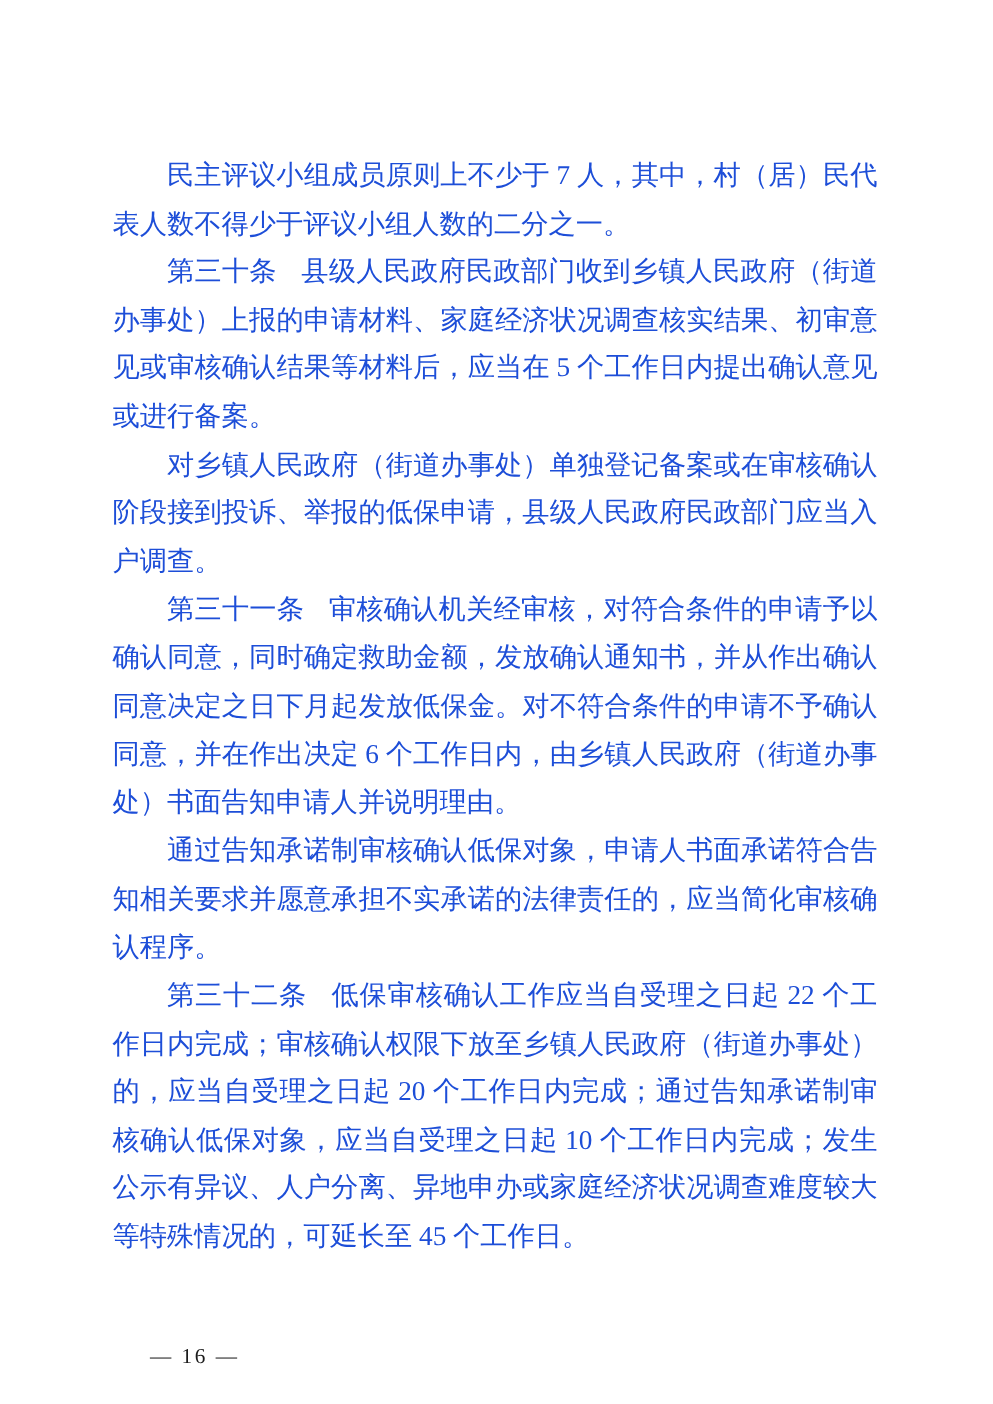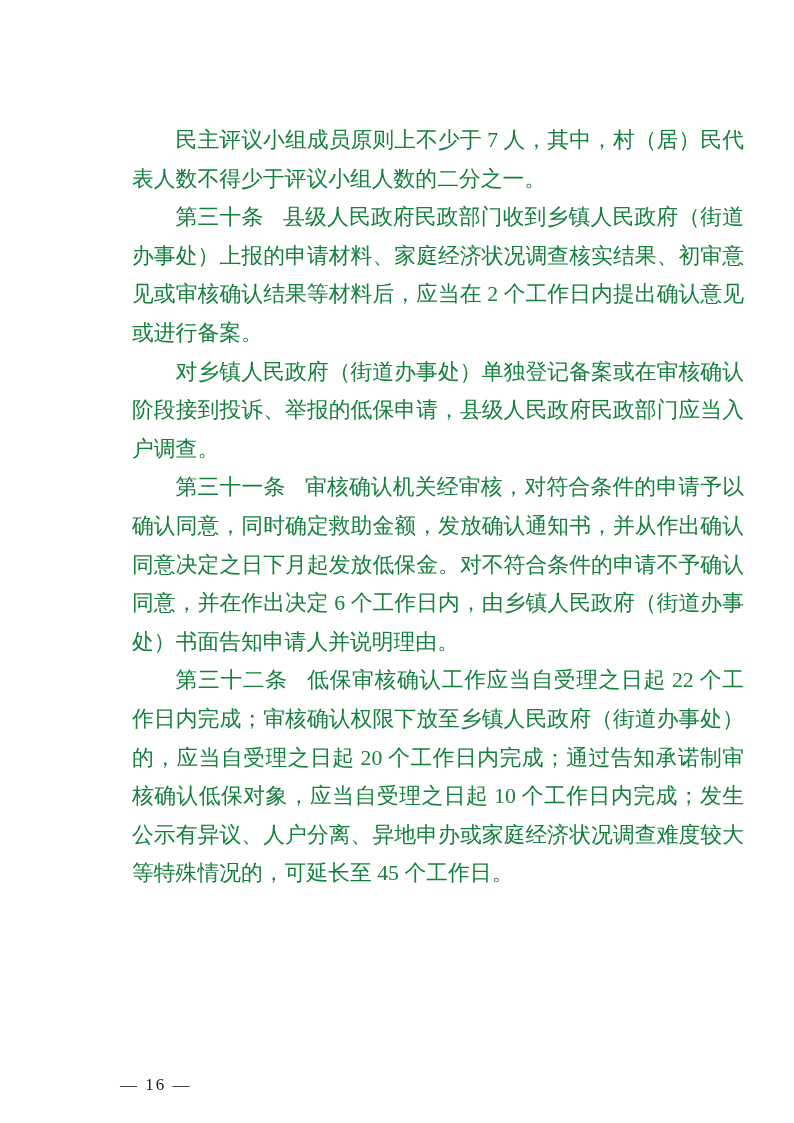--- a/index.html
+++ b/index.html
@@ -12,26 +12,25 @@
     width: 794px;
     height: 1123px;
     background: #ffffff;
     overflow: hidden;
   }
   .text-block {
     position: absolute;
     left: 90px;
     top: 121px;
     width: 612px;
-    color: #15803d;
+    color: #1d4ed8;
     font-size: 21.8px;
     line-height: 38.6px;
     text-align: justify;
     text-justify: inter-character;
-    margin-left: 42px;
   }
   .text-block p {
     margin: 0;
     padding: 0;
     text-indent: 2em;
   }
   .para-lead {
     font-weight: 400;
   }
   .para-lead:not(:empty) {
@@ -50,26 +49,27 @@
 </style>
 </head>
 <body>
 
 <div class="page">
 
   <div class="text-block">
 
     <p><span class="para-lead"></span><span>民主评议小组成员原则上不少于 7 人，其中，村（居）民代表人数不得少于评议小组人数的二分之一。</span></p>
 
-    <p><span class="para-lead">第三十条</span><span>县级人民政府民政部门收到乡镇人民政府（街道办事处）上报的申请材料、家庭经济状况调查核实结果、初审意见或审核确认结果等材料后，应当在 2 个工作日内提出确认意见或进行备案。</span></p>
+    <p><span class="para-lead">第三十条</span><span>县级人民政府民政部门收到乡镇人民政府（街道办事处）上报的申请材料、家庭经济状况调查核实结果、初审意见或审核确认结果等材料后，应当在 5 个工作日内提出确认意见或进行备案。</span></p>
 
     <p><span class="para-lead"></span><span>对乡镇人民政府（街道办事处）单独登记备案或在审核确认阶段接到投诉、举报的低保申请，县级人民政府民政部门应当入户调查。</span></p>
 
     <p><span class="para-lead">第三十一条</span><span>审核确认机关经审核，对符合条件的申请予以确认同意，同时确定救助金额，发放确认通知书，并从作出确认同意决定之日下月起发放低保金。对不符合条件的申请不予确认同意，并在作出决定 6 个工作日内，由乡镇人民政府（街道办事处）书面告知申请人并说明理由。</span></p>
 
+    <p><span class="para-lead"></span><span>通过告知承诺制审核确认低保对象，申请人书面承诺符合告知相关要求并愿意承担不实承诺的法律责任的，应当简化审核确认程序。</span></p>
 
     <p><span class="para-lead">第三十二条</span><span>低保审核确认工作应当自受理之日起 22 个工作日内完成；审核确认权限下放至乡镇人民政府（街道办事处）的，应当自受理之日起 20 个工作日内完成；通过告知承诺制审核确认低保对象，应当自受理之日起 10 个工作日内完成；发生公示有异议、人户分离、异地申办或家庭经济状况调查难度较大等特殊情况的，可延长至 45 个工作日。</span></p>
 
   </div>
 
   <div class="page-footer">— 16 —</div>
 
 </div>
 
 </body></html>

